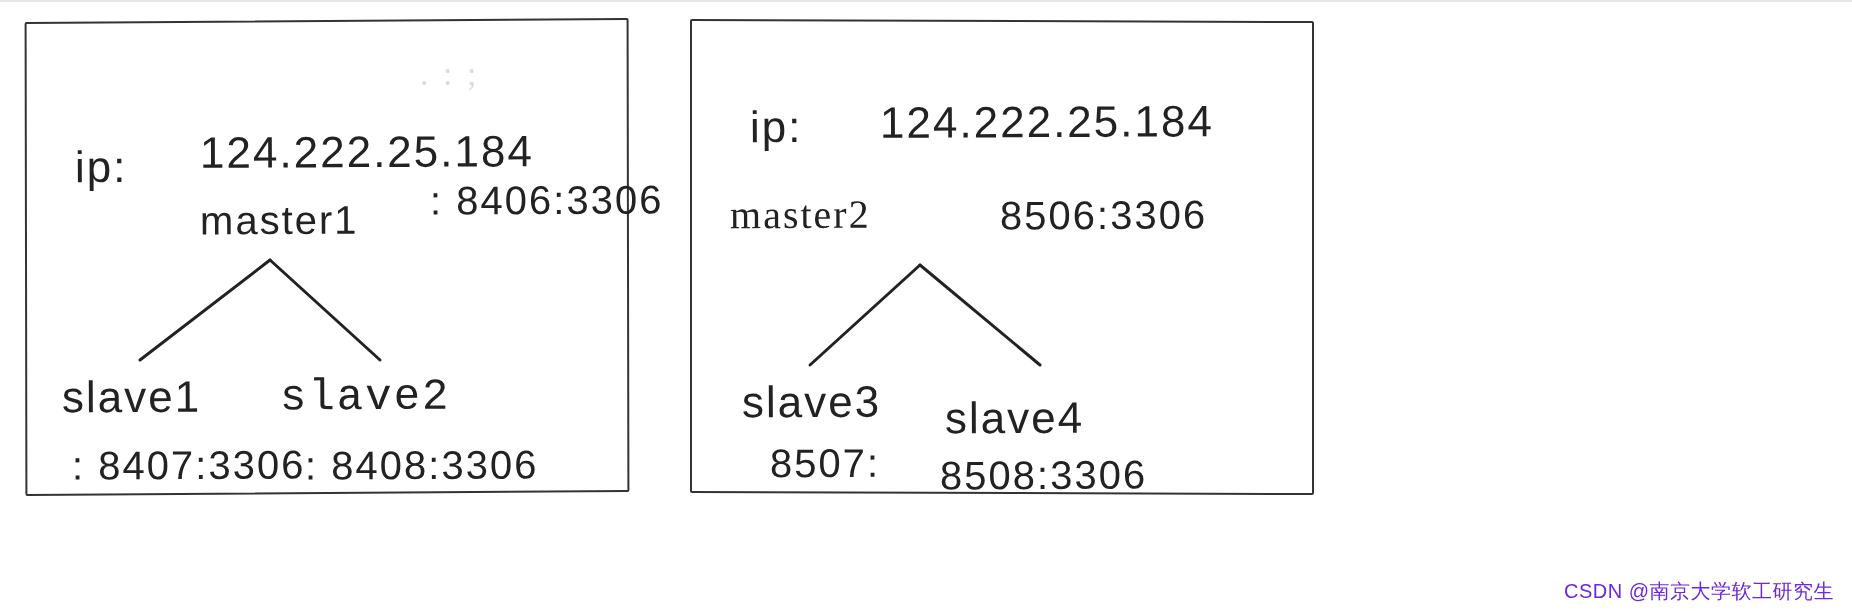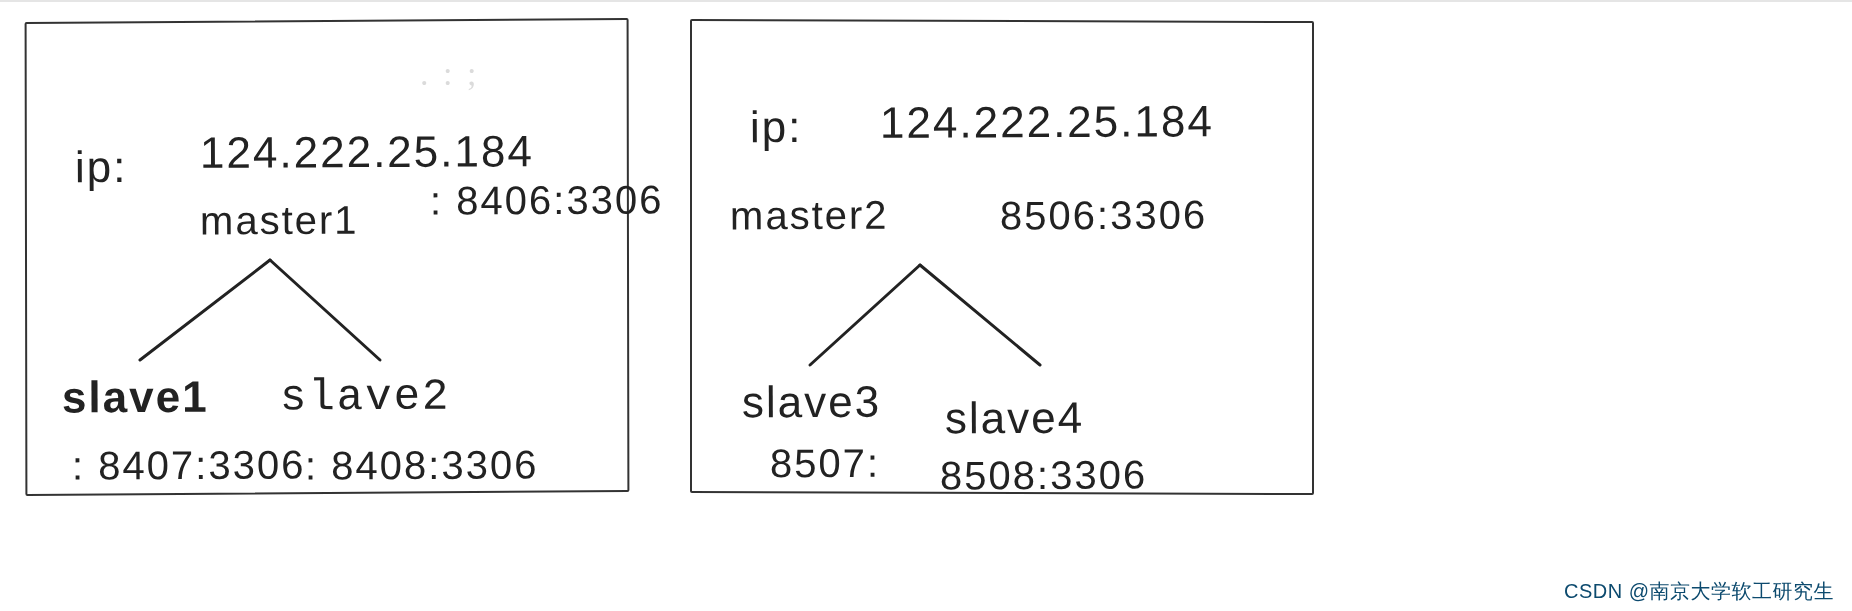--- a/index.html
+++ b/index.html
@@ -51,21 +51,21 @@
   .slightly-smaller { font-size: 40px; }
   .branch {
     position: absolute;
     pointer-events: none;
   }
   .watermark {
     position: absolute;
     right: 18px;
     bottom: 6px;
     font-family: Arial, "Microsoft YaHei", sans-serif;
-    color: #0c4a6e;
+    color: #6d28d9;
     font-size: 20px;
     letter-spacing: 0.5px;
   }
   .scribble {
     position: absolute;
     color: #999;
     opacity: 0.35;
     font-size: 34px;
     letter-spacing: 3px;
     font-family: "Comic Sans MS", cursive;
@@ -84,34 +84,34 @@
 <div class="hand-text" style="left:200px; top:130px;">124.222.25.184</div>
 
 <div class="hand-text slightly-smaller" style="left:200px; top:200px;text-align:right;">master1</div>
 <div class="hand-text slightly-smaller" style="left:430px; top:180px;">: 8406:3306</div>
 
 <svg class="branch" style="left:120px; top:250px;" width="300" height="120">
   <path d="M 150 10 L 20 110" stroke="#222" stroke-width="3" fill="none" stroke-linecap="round"></path>
   <path d="M 150 10 L 260 110" stroke="#222" stroke-width="3" fill="none" stroke-linecap="round"></path>
 </svg>
 
-<div class="hand-text" style="left:62px; top:375px;font-weight:bold;">slave1</div>
+<div class="hand-text" style="left:62px; top:375px;">slave1</div>
 <div class="hand-text" style="left:280px; top:375px;font-family:Liberation Mono, monospace;">slave2</div>
 
 <div class="hand-text slightly-smaller" style="left:72px; top:445px;">: 8407:3306</div>
 <div class="hand-text slightly-smaller" style="left:305px; top:445px;">: 8408:3306</div>
 
 <div class="panel panel-right"></div>
 
 <div class="scribble" style="left:1140px; top:45px; opacity:0.4;"> </div>
 
 <div class="hand-text" style="left:750px; top:105px;">ip:</div>
 <div class="hand-text" style="left:880px; top:100px;">124.222.25.184</div>
 
-<div class="hand-text slightly-smaller" style="left:730px; top:195px;">master2</div>
+<div class="hand-text slightly-smaller" style="left:730px; top:195px;font-family:Liberation Serif, serif;">master2</div>
 <div class="hand-text slightly-smaller" style="left:1000px; top:195px;">8506:3306</div>
 
 <svg class="branch" style="left:790px; top:255px;" width="300" height="120">
   <path d="M 130 10 L 20 110" stroke="#222" stroke-width="3" fill="none" stroke-linecap="round"></path>
   <path d="M 130 10 L 250 110" stroke="#222" stroke-width="3" fill="none" stroke-linecap="round"></path>
 </svg>
 
 <div class="hand-text" style="left:742px; top:380px;">slave3</div>
 <div class="hand-text" style="left:945px; top:396px;">slave4</div>
 

